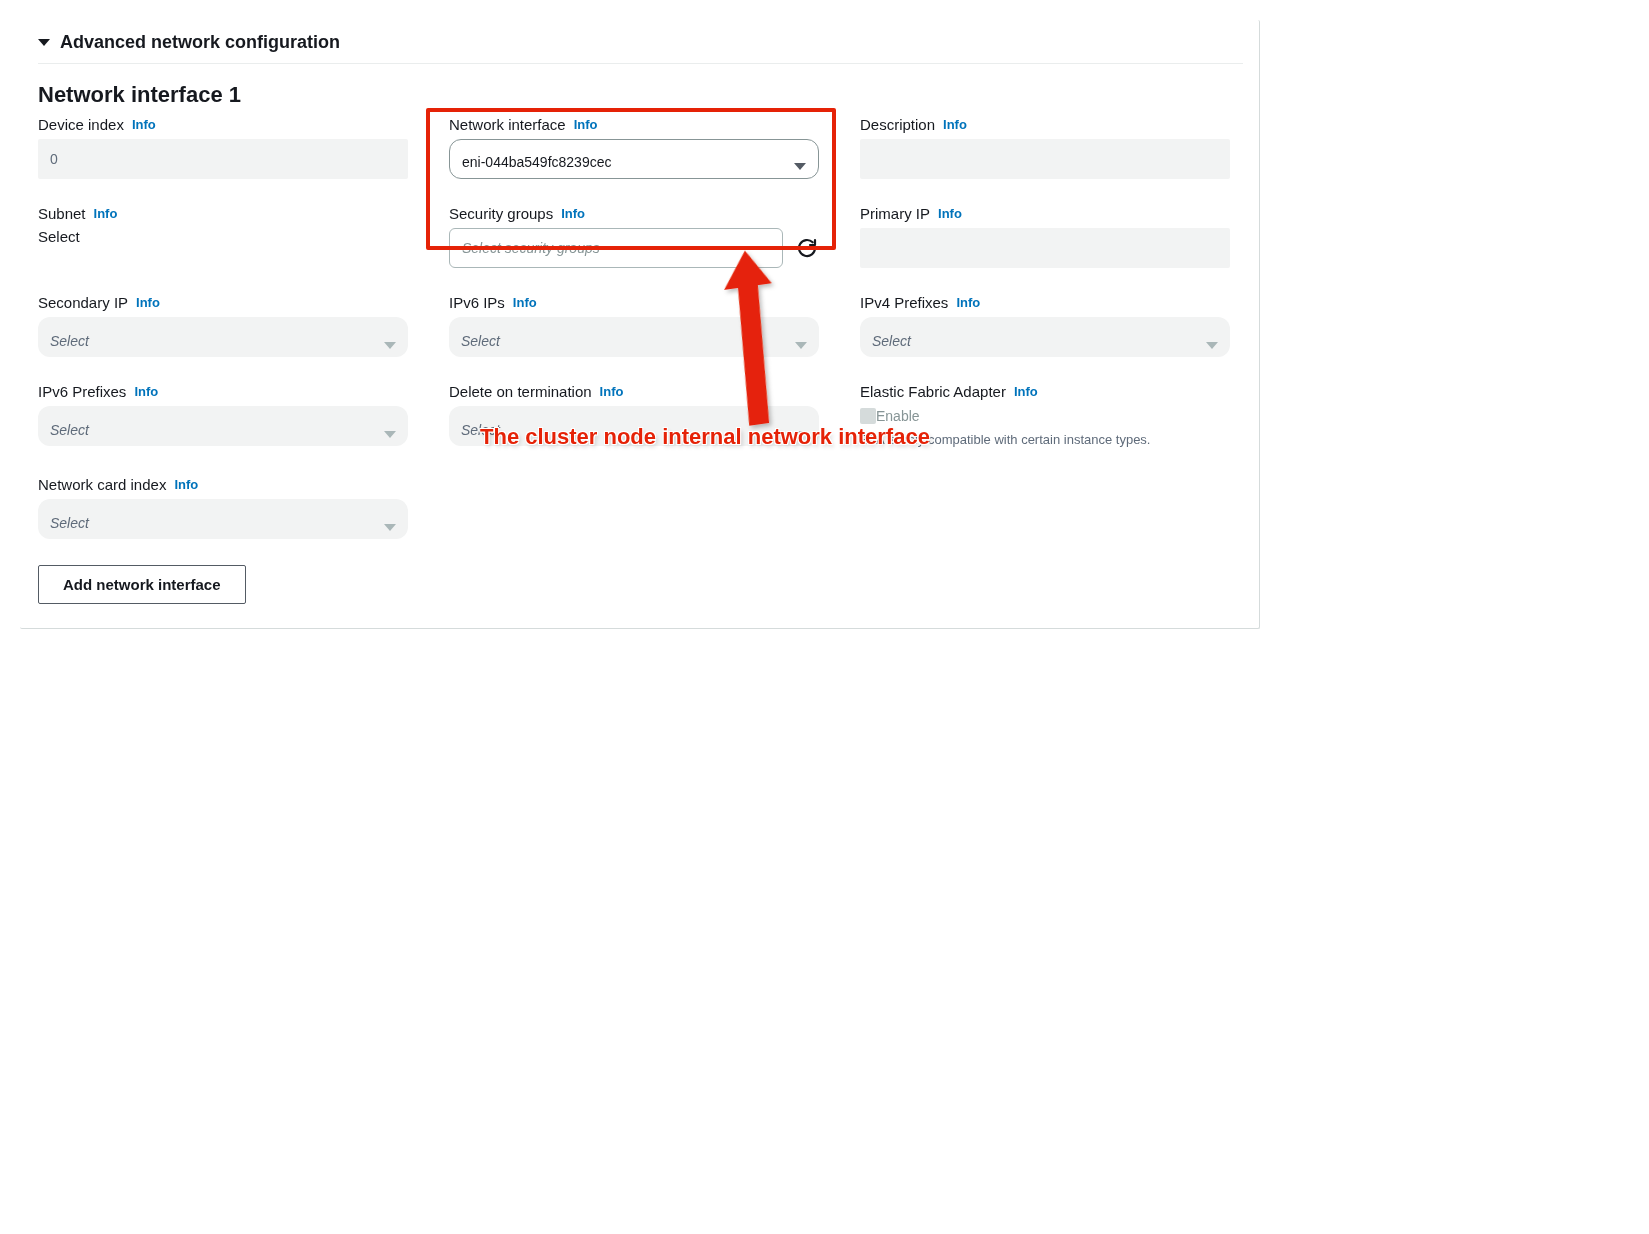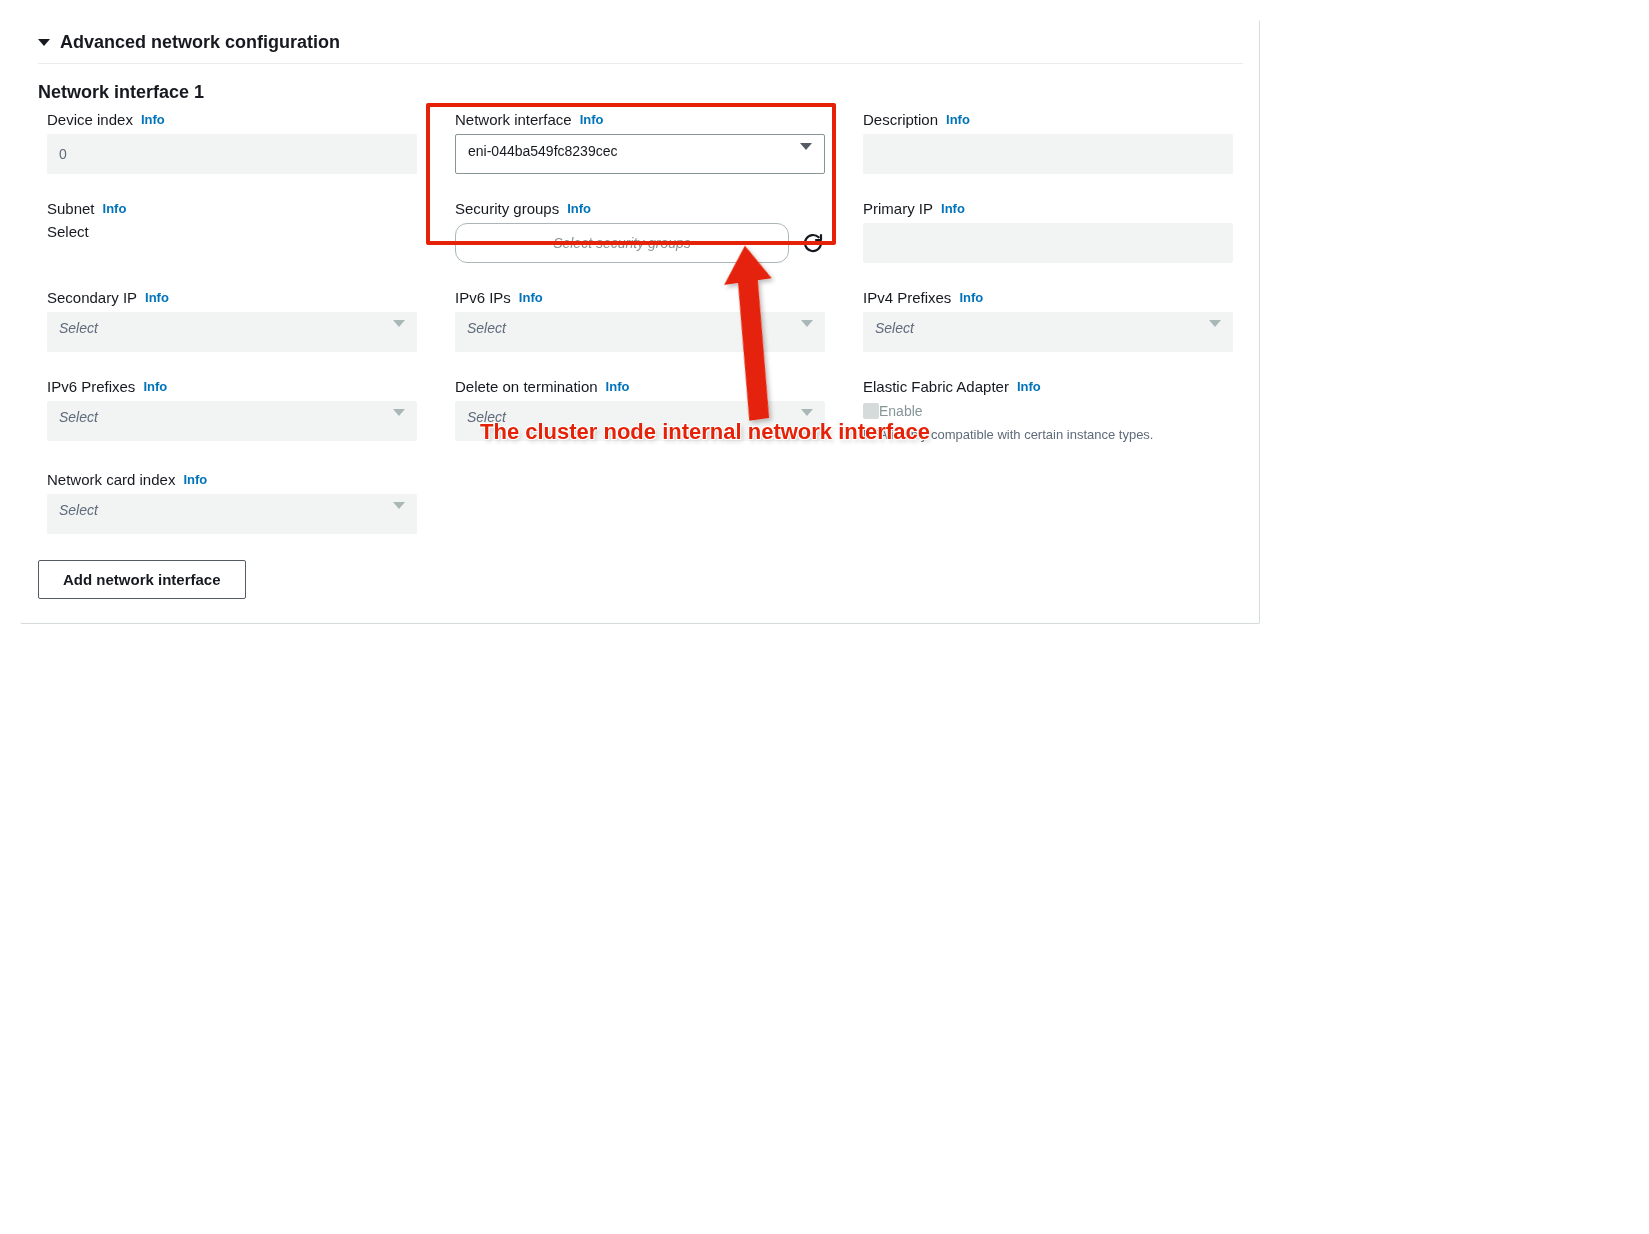--- a/index.html
+++ b/index.html
@@ -29,31 +29,30 @@
       color: #16191f;
     }
     .caret-down {
       display: inline-block;
       width: 0; height: 0;
       border-left: 6px solid transparent;
       border-right: 6px solid transparent;
       border-top: 7px solid #16191f;
     }
     .section-title {
-      font-size: 18px;
+      font-size: 22px;
       font-weight: 700;
       margin: 18px 0 8px 0;
     }
     .grid {
       display: grid;
       grid-template-columns: repeat(3, 1fr);
       column-gap: 28px;
       row-gap: 26px;
       align-items: start;
-      margin-left: 9px;
     }
     .field-label {
       font-size: 15px;
       color: #16191f;
       display: flex;
       align-items: center;
       gap: 8px;
       margin-bottom: 6px;
     }
     .info-link {
@@ -70,24 +69,24 @@
       font-size: 14px;
       height: 40px;
       display: flex;
       align-items: center;
       width: 100%;
     }
     .select {
       background: #fff;
       border: 1px solid #879596;
       padding: 8px 12px;
-      border-radius: 2px;
+      border-radius: 12px;
       height: 40px;
       display: flex;
-      align-items: flex-start;
+      align-items: flex-end;
       justify-content: space-between;
       cursor: pointer;
       font-size: 14px;
       width: 100%;
     }
     .select.disabled {
       background: #f2f3f3;
       border: none;
       color: #5f6b7a;
       font-style: italic;
@@ -171,25 +170,25 @@
       pointer-events: none;
     }
     .grid-wrap { position: relative; }
     .col-narrow { grid-column: span 1; max-width: 370px; }
     .sg-select {
       border: 1px solid #aab7b8;
       background: #fff;
       height: 40px;
       display: flex;
       align-items: center;
-      justify-content: center;
+      justify-content: flex-start;
       padding: 8px 12px;
       color: #879596;
       font-style: italic;
-      border-radius: 12px;
+      border-radius: 6px;
       flex: 1;
     }
     .sg-select .tri { border-top-color: #879596; }
     .efa .field-label { margin-bottom: 8px; }
   </style>
 </head>
 <body>
 
 <div class="panel">
 

